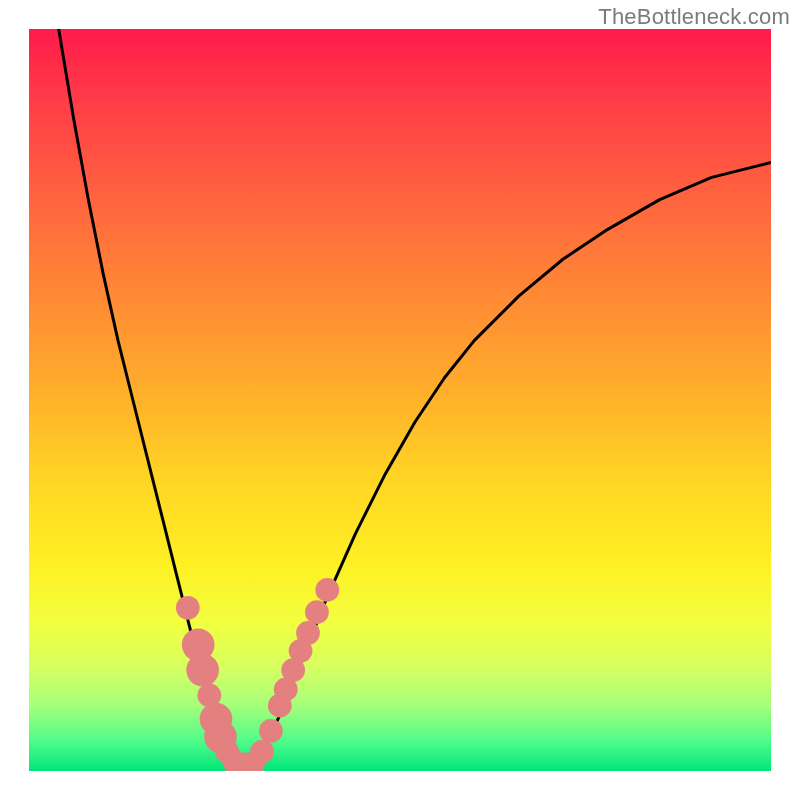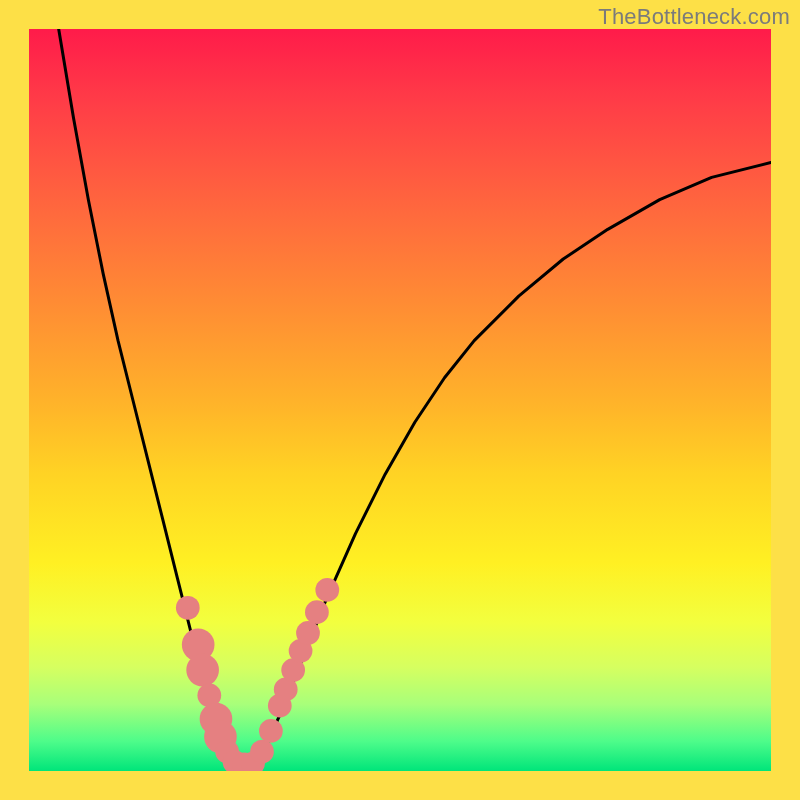--- a/index.html
+++ b/index.html
@@ -7,21 +7,21 @@
     padding: 0;
     width: 800px;
     height: 800px;
     overflow: hidden;
     background: #000;
     font-family: Arial, Helvetica, sans-serif;
   }
   .frame {
     position: absolute;
     inset: 0;
-    background: #fde047;
+    background: #ffffff;
   }
   .plot {
     position: absolute;
     left: 29px;
     top: 29px;
     width: 742px;
     height: 742px;
     
     background: linear-gradient(
       to bottom,

